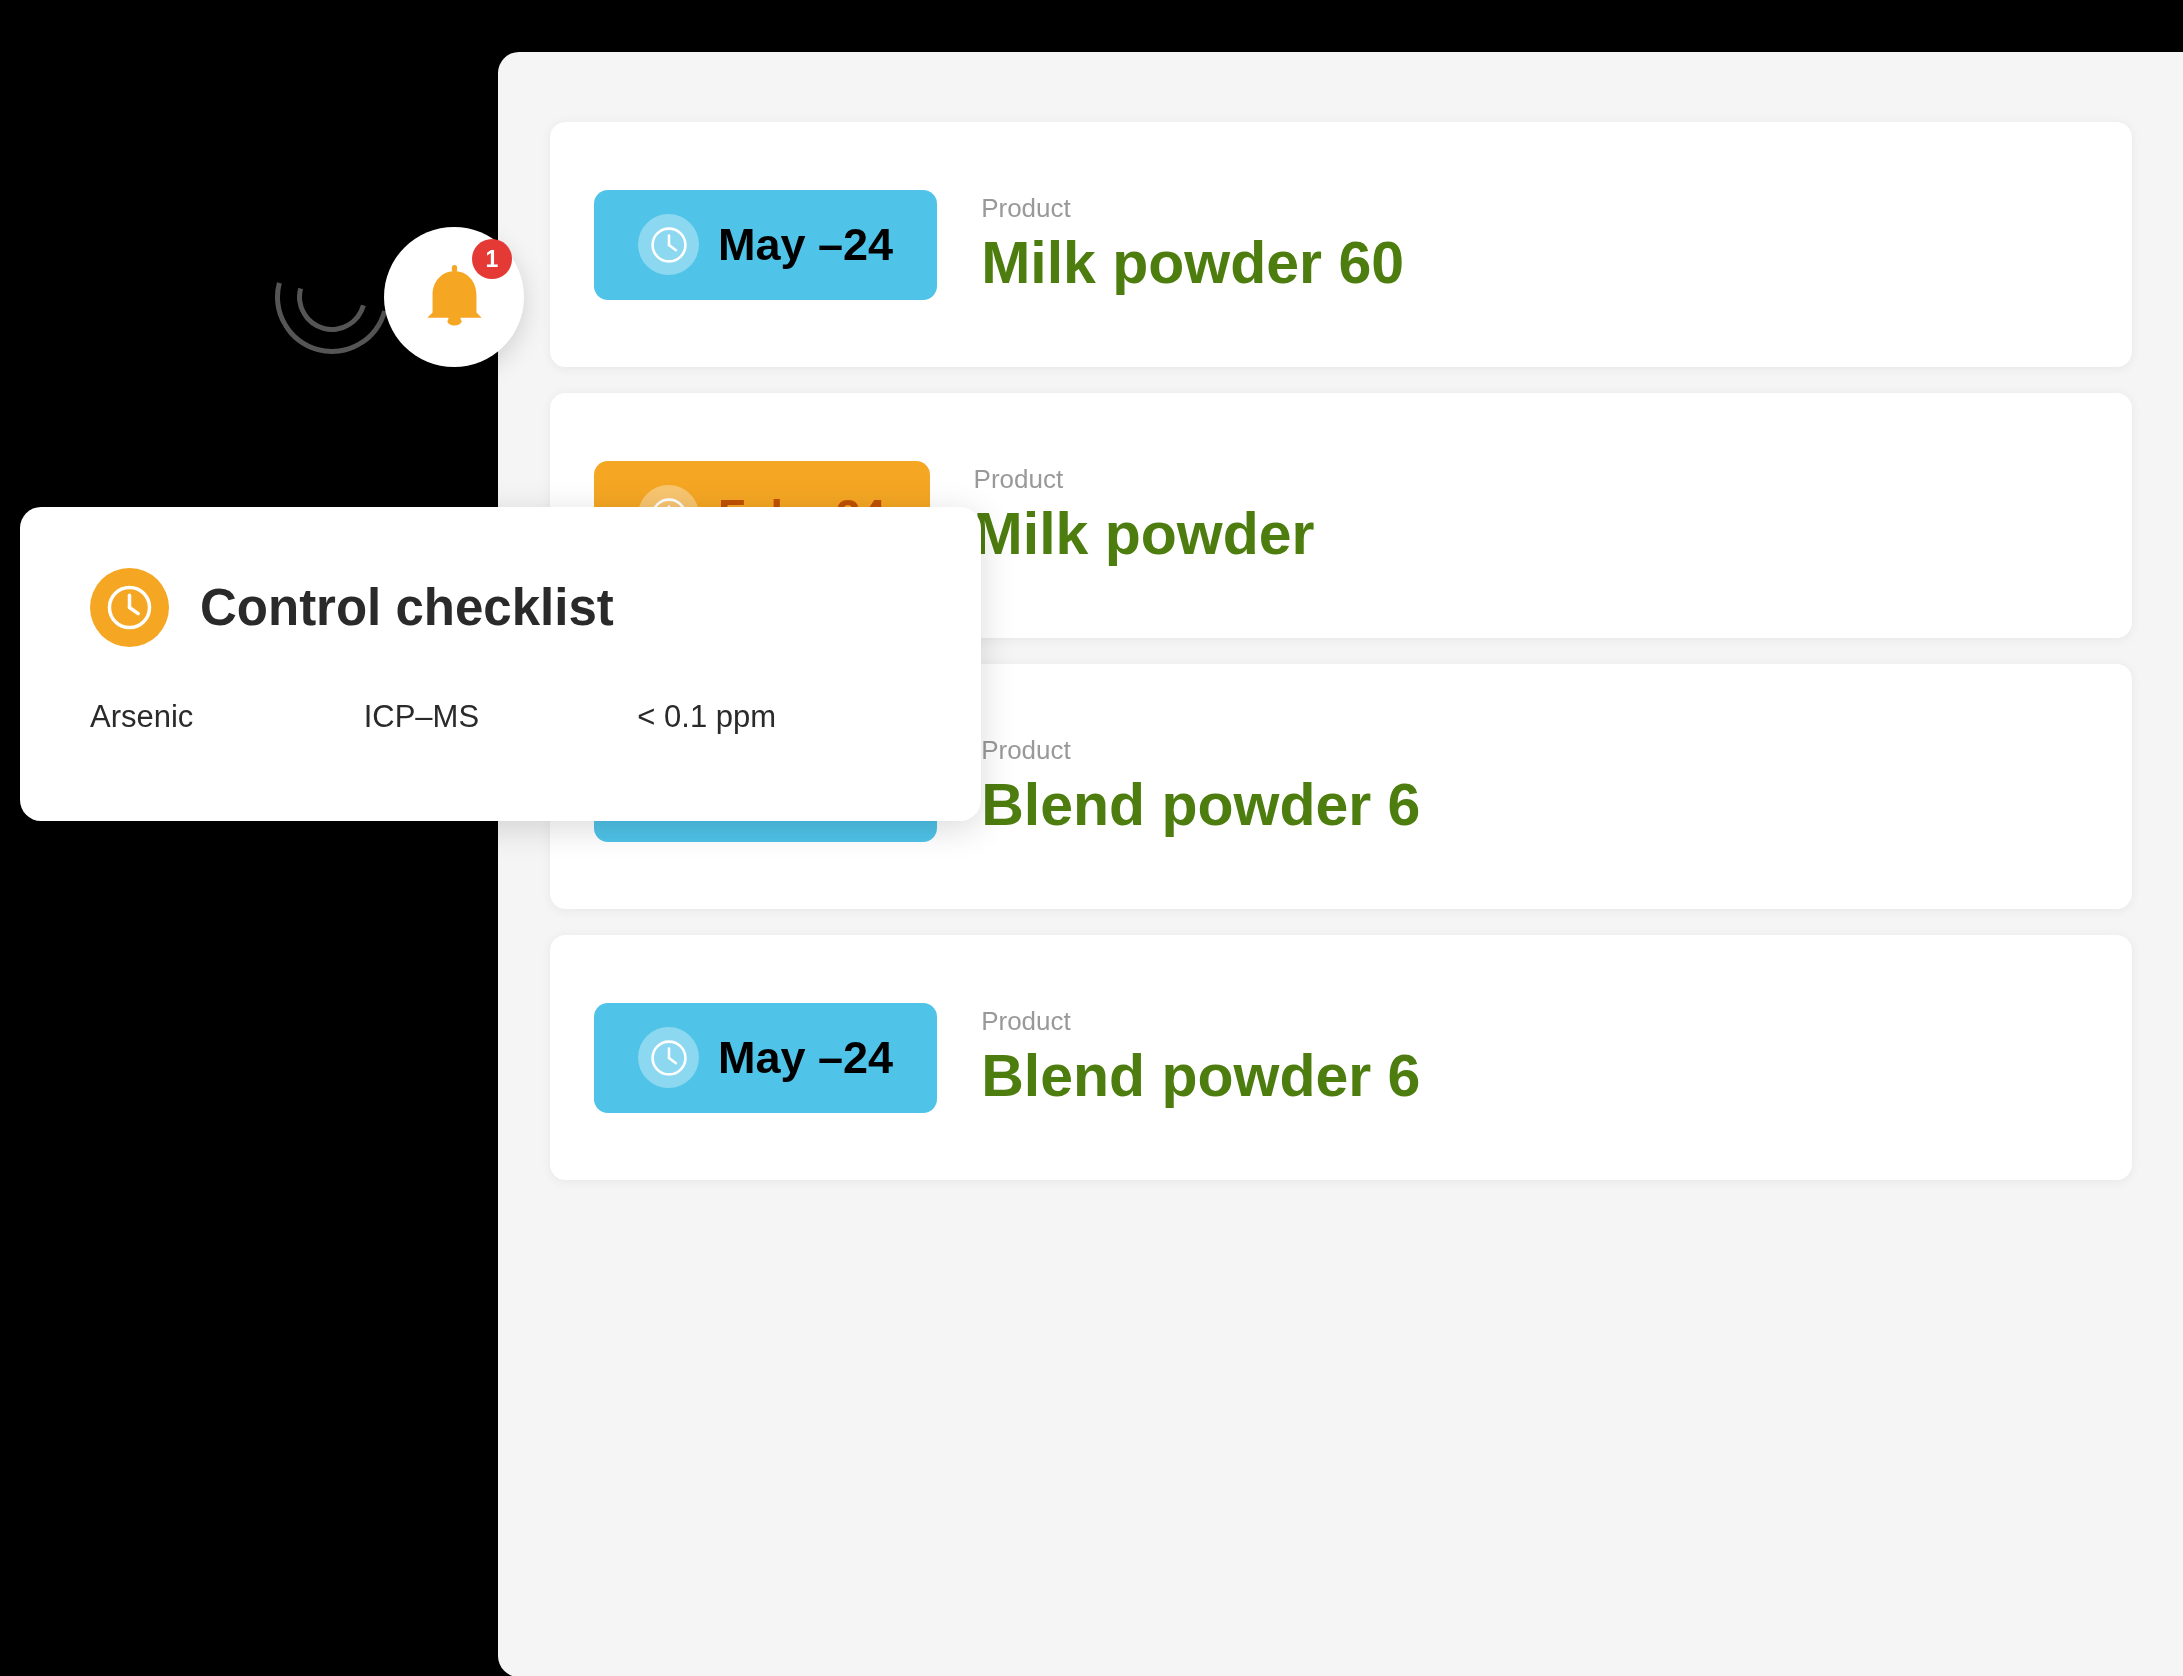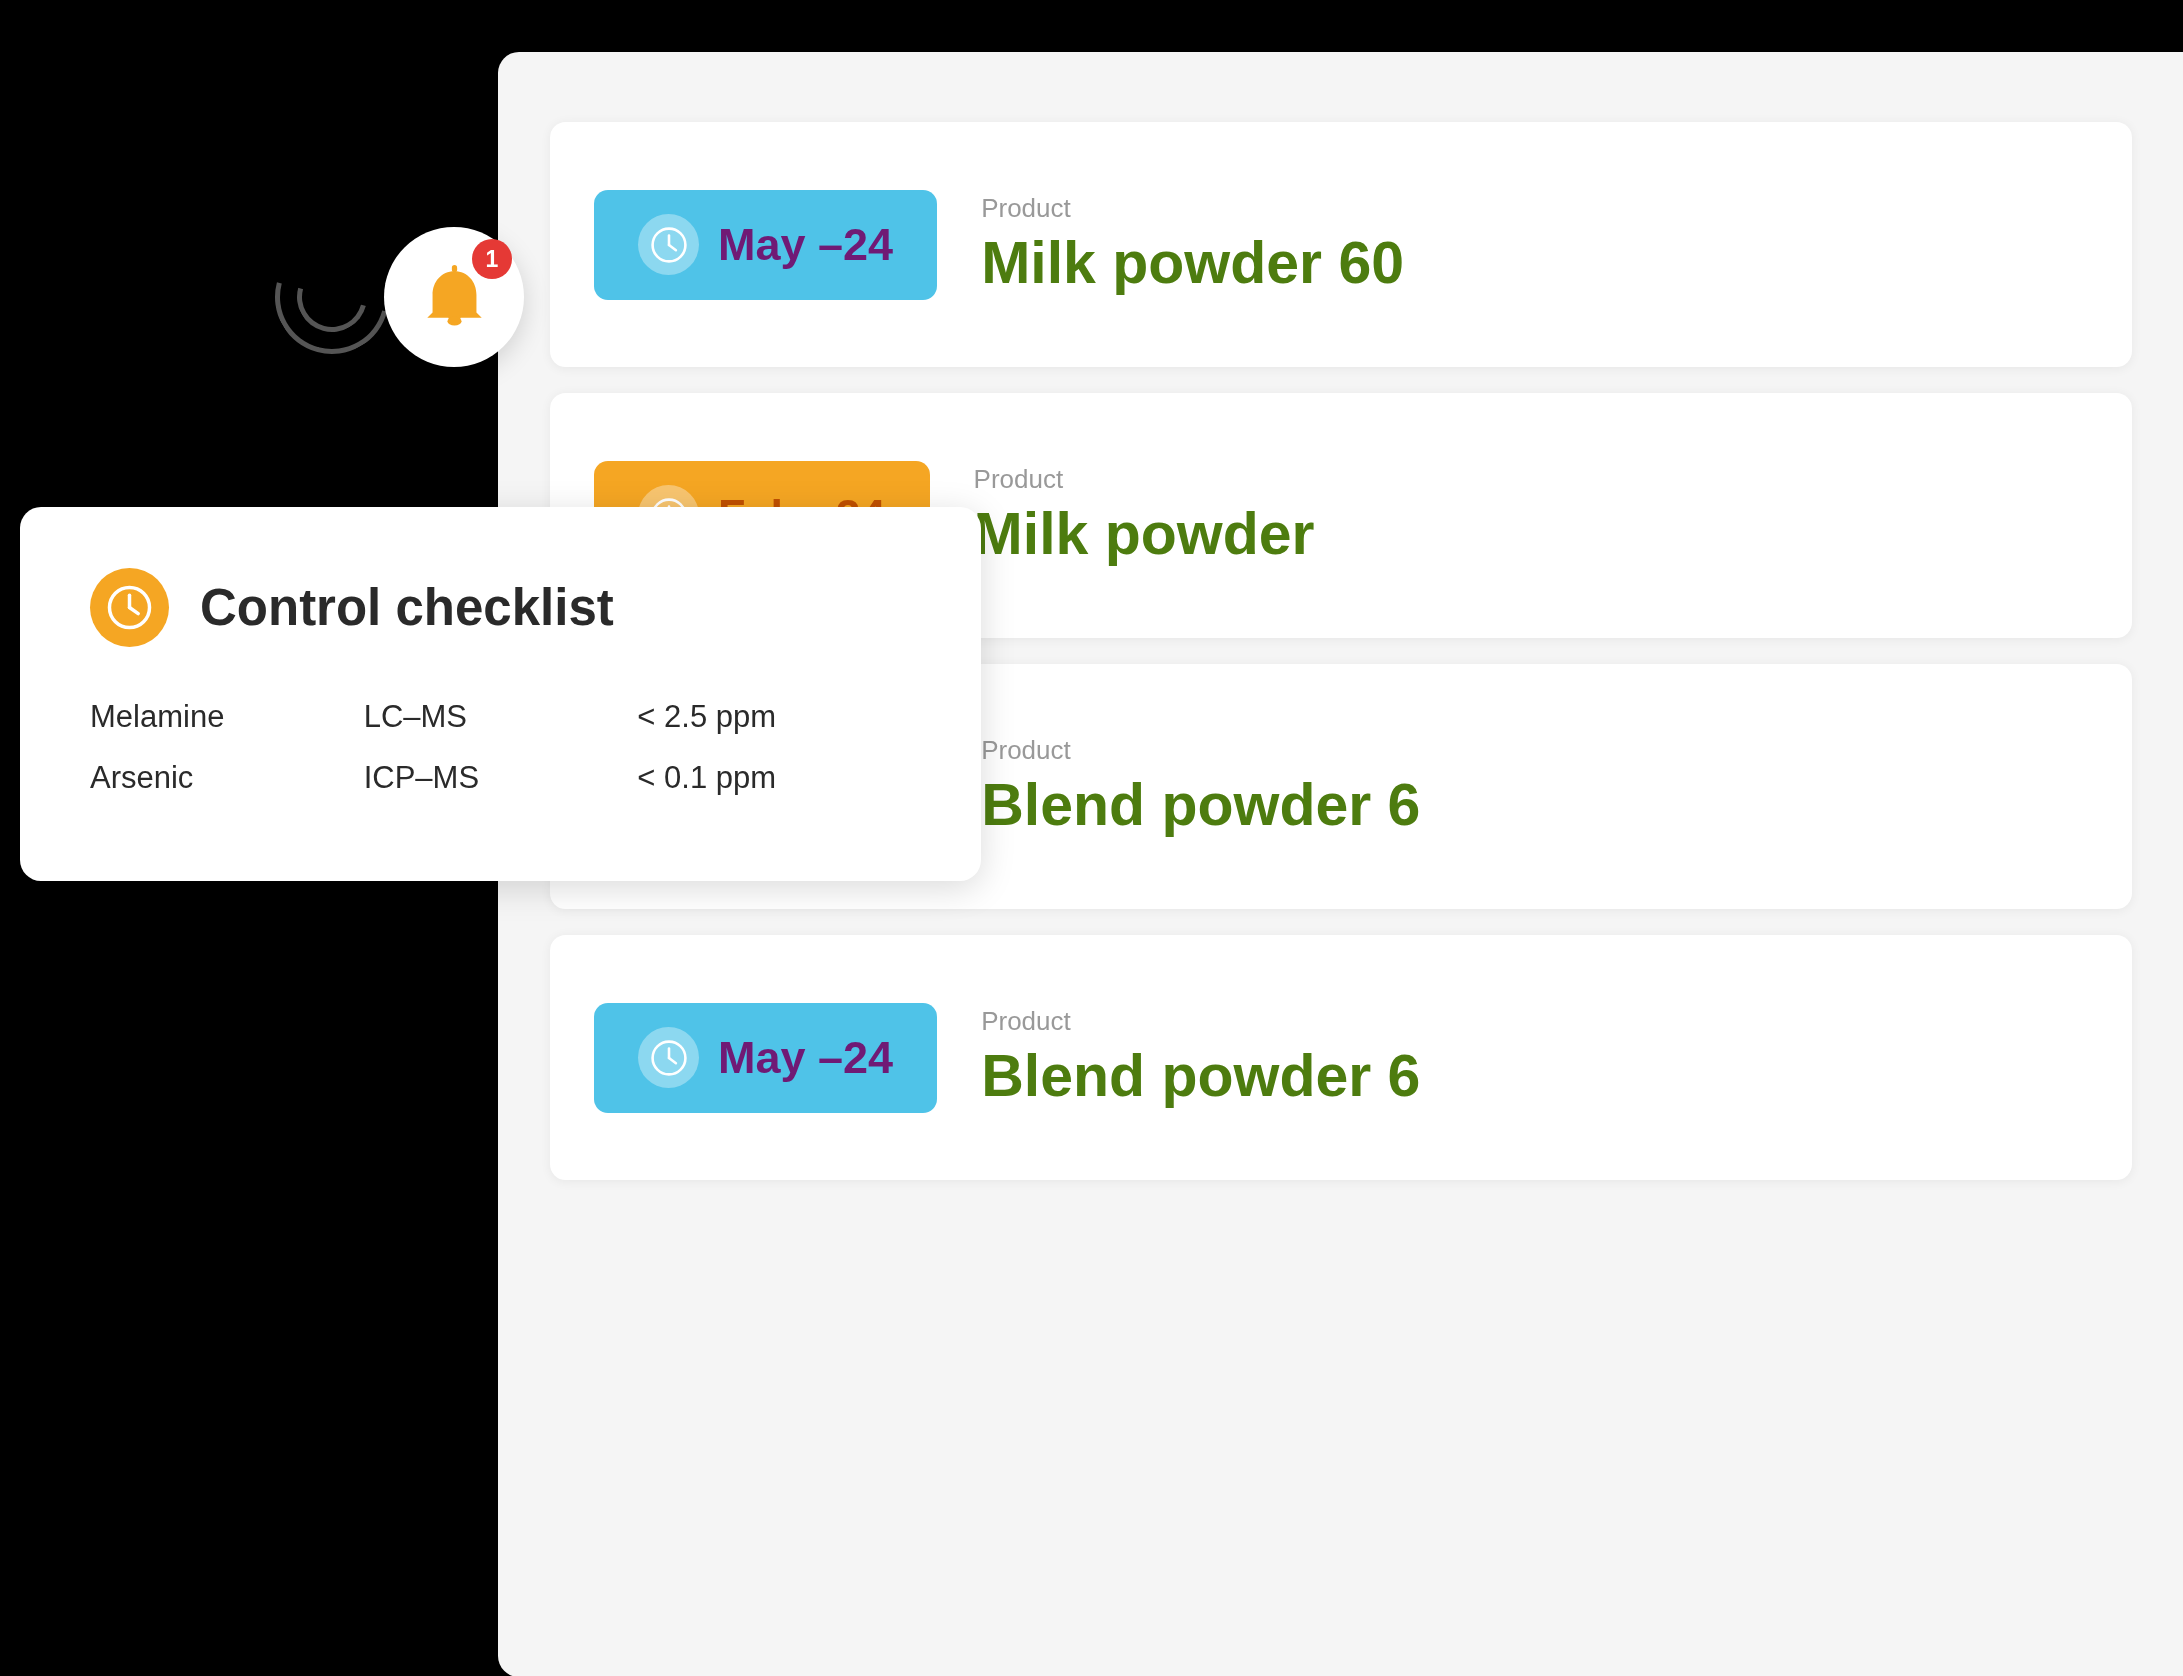--- a/index.html
+++ b/index.html
@@ -76,21 +76,21 @@
     }
 
     .clock-svg {
       width: 38px;
       height: 38px;
     }
 
     .date-label {
       font-size: 45px;
       font-weight: 800;
-      color: #701a75;
+      color: #000000;
       white-space: nowrap;
     }
 
     .date-label.orange-text {
       color: #c05000;
     }
 
     .product-info {
       display: flex;
       flex-direction: column;
@@ -328,25 +328,20 @@
         <svg width="47" height="47" viewBox="0 0 54 54" fill="none" xmlns="http://www.w3.org/2000/svg">
           <circle cx="27" cy="27" r="23" stroke="white" stroke-width="4"></circle>
           <line x1="27" y1="13" x2="27" y2="27" stroke="white" stroke-width="4" stroke-linecap="round"></line>
           <line x1="27" y1="27" x2="37" y2="34" stroke="white" stroke-width="4" stroke-linecap="round"></line>
         </svg>
       </div>
       <span class="checklist-title">Control checklist</span>
     </div>
     <div class="checklist-table">
       <div class="checklist-row">
-        <span class="cell">Melamine</span>
-        <span class="cell">LC–MS</span>
-        <span class="cell">&lt; 2.5 ppm</span>
-      </div>
-      <div class="checklist-row">
         <span class="cell">Arsenic</span>
         <span class="cell">ICP–MS</span>
         <span class="cell">&lt; 0.1 ppm</span>
       </div>
     </div>
   </div>
 
   <div class="sound-waves">
     <div class="wave-arc wave1"></div>
     <div class="wave-arc wave2"></div>

